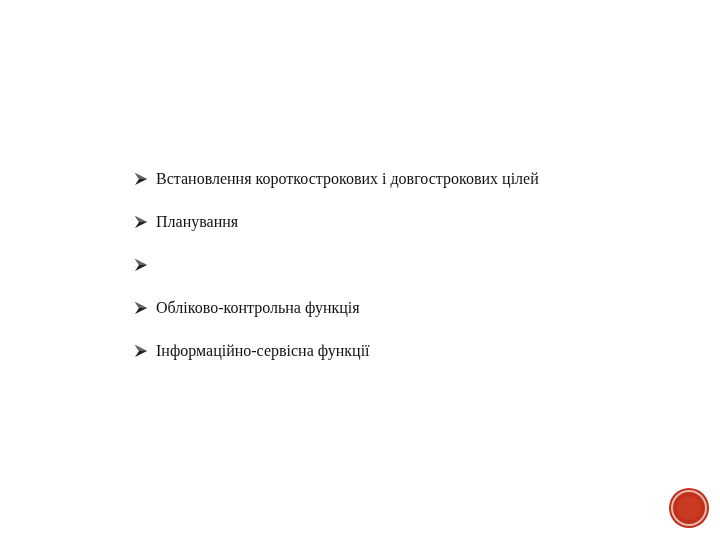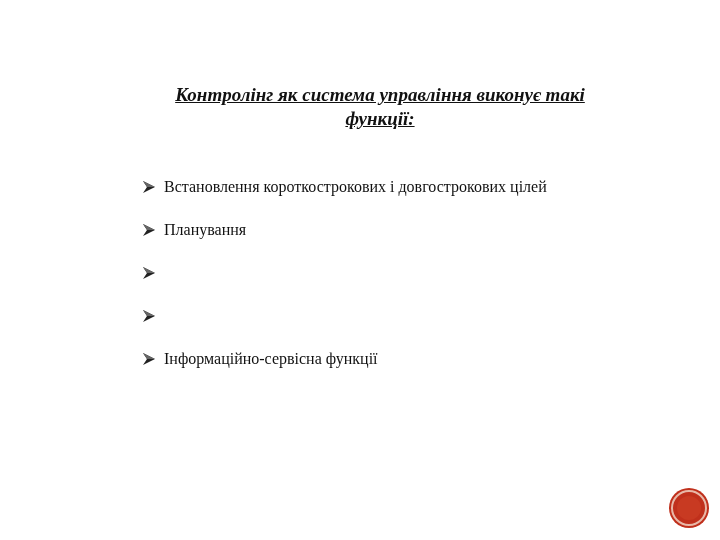--- a/index.html
+++ b/index.html
@@ -6,41 +6,40 @@
     body {
       width: 720px; height: 540px; background: #ffffff; position: relative; overflow: hidden;
       font-family: "Liberation Serif", "DejaVu Serif", serif; color: #111;
     }
     .slide { position: absolute; left: 0; top: 0; width: 720px; height: 540px; }
     .title {
       position: absolute; left: 150px; top: 83px; width: 460px;
       text-align: center; font-style: italic; font-weight: bold; text-decoration: underline;
       font-size: 19px; line-height: 24px; color: #111;
     }
-    .list { position: absolute; left: 130px; top: 153px; margin: 12px; padding: 0; list-style: none; }
+    .list { position: absolute; left: 130px; top: 153px; margin: 4px; padding: 0; list-style: none; }
     .item { display: flex; align-items: center; height: 43px; font-size: 16px; }
     .item:first-child { margin-top: 0; }
     .bullet { width: 22px; display: inline-flex; align-items: center; }
     .bullet svg { display: block; }
     .text { white-space: nowrap; }
     .nav-btn {
       position: absolute; left: 671px; top: 490px; width: 36px; height: 36px; border-radius: 50%;
       background: #c0301c; border: 2px solid #e8b8a8; box-sizing: border-box;
       box-shadow: 0 0 0 2px #c0301c;
     }
     .nav-btn-inner {
       position: absolute; left: 4px; top: 4px; width: 24px; height: 24px; border-radius: 50%;
       background: #c83a22;
     }
   </style>
 </head>
 <body>
 
 <div class="slide">
-  <div class="title">Контролінг як система управління виконує такі функції:</div>
 
   <ul class="list">
     <li class="item">
       <span class="bullet">
         <svg width="14" height="14" viewBox="0 0 14 14">
             <path d="M1 1 L13 7 L1 13 L5 7 Z" fill="#222"></path>
             <path d="M1 1 L13 7 L5 7 Z" fill="#666"></path>
           </svg>
       </span>
       <span class="text">Встановлення короткострокових і довгострокових цілей</span>
@@ -62,20 +61,21 @@
           </svg>
       </span>
     </li>
     <li class="item">
       <span class="bullet">
         <svg width="14" height="14" viewBox="0 0 14 14">
             <path d="M1 1 L13 7 L1 13 L5 7 Z" fill="#222"></path>
             <path d="M1 1 L13 7 L5 7 Z" fill="#666"></path>
           </svg>
       </span>
+      <span class="text">Обліково-контрольна функція</span>
     </li>
     <li class="item">
       <span class="bullet">
         <svg width="14" height="14" viewBox="0 0 14 14">
             <path d="M1 1 L13 7 L1 13 L5 7 Z" fill="#222"></path>
             <path d="M1 1 L13 7 L5 7 Z" fill="#666"></path>
           </svg>
       </span>
       <span class="text">Інформаційно-сервісна функції</span>
     </li>

